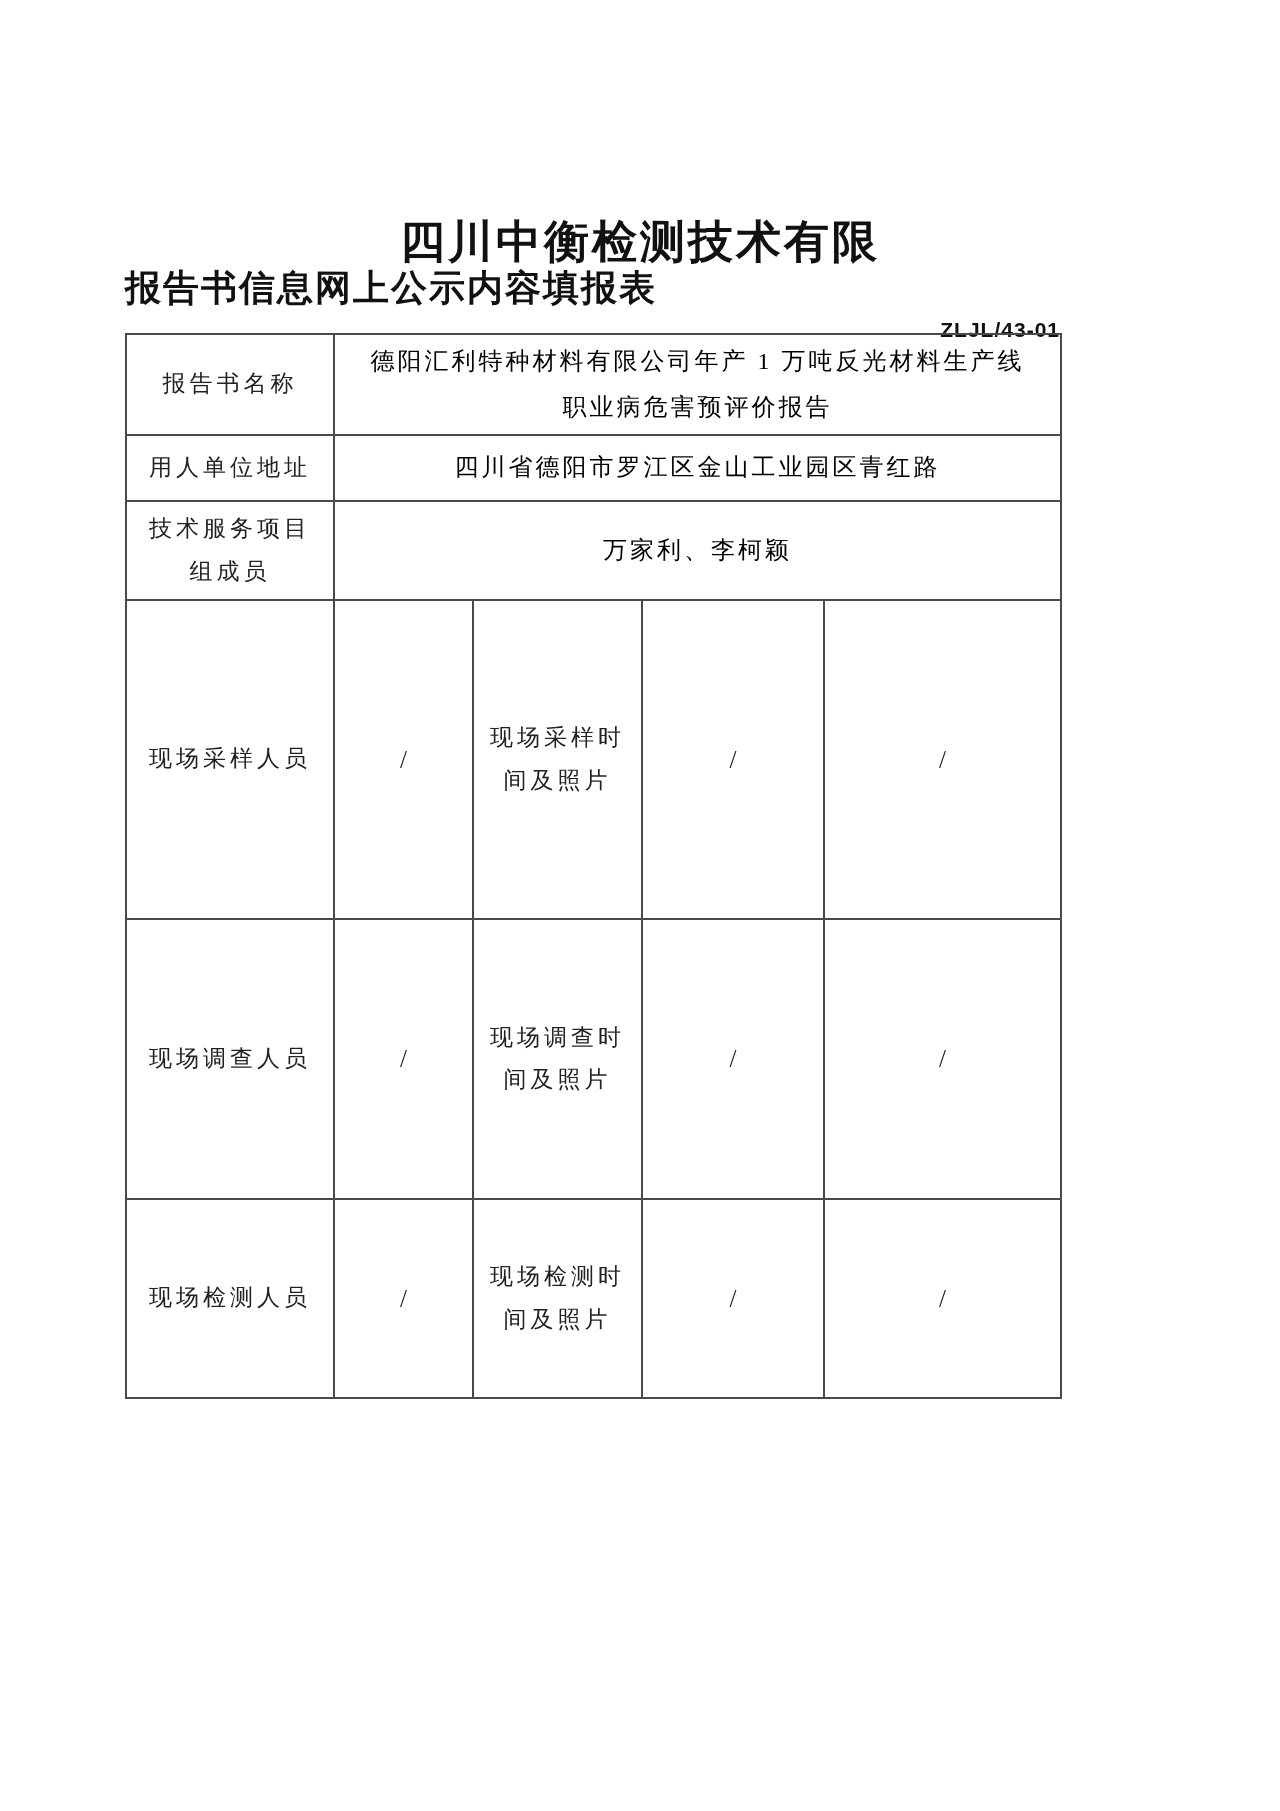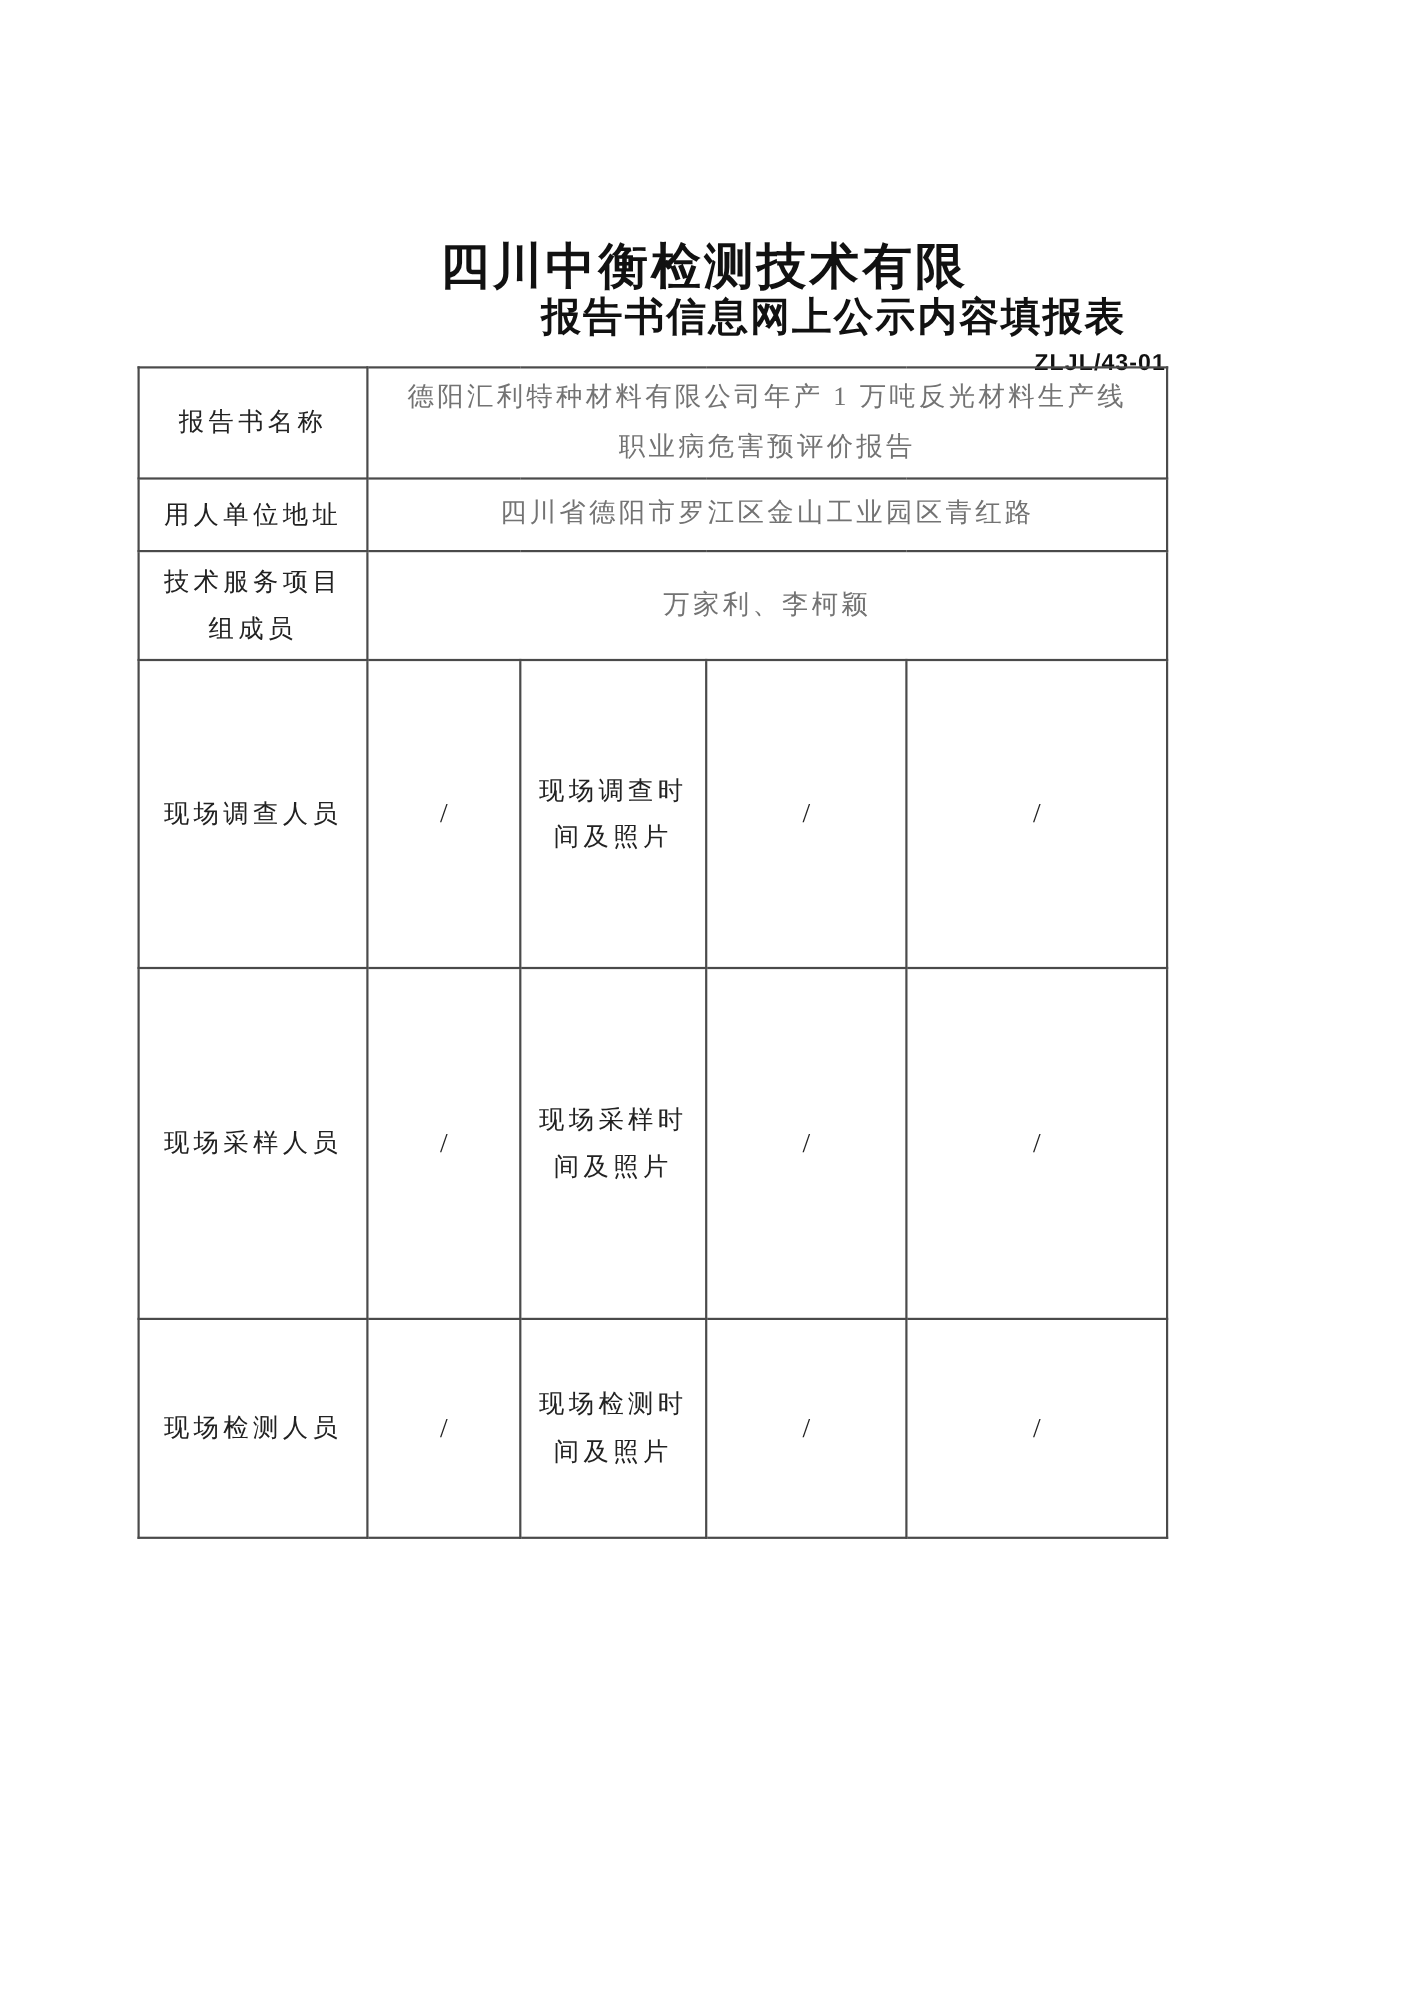--- a/index.html
+++ b/index.html
@@ -27,21 +27,21 @@
     letter-spacing: 3px;
     color: #111;
   }
   .title-sub {
     position: absolute;
     top: 264px;
     left: 125px;
     width: 935px;
     box-sizing: border-box;
     padding-right: 36px;
-    text-align: right;
+    text-align: left;
     font-family: "Liberation Sans", "DejaVu Sans", sans-serif;
     font-weight: bold;
     font-size: 36px;
     letter-spacing: 2px;
     color: #111;
   }
   .form-code {
     position: absolute;
     top: 282px;
     left: 928px;
@@ -73,21 +73,21 @@
   td.label {
     font-size: 23px;
     letter-spacing: 4px;
     line-height: 1.85;
     color: #222;
   }
   td.value {
     font-size: 24px;
     letter-spacing: 3px;
     line-height: 1.9;
-    color: #737373;
+    color: #000000;
   }
   td.slash {
     font-size: 25px;
     letter-spacing: 0;
     color: #222;
   }
 </style>
 </head>
 <body>
 
@@ -116,33 +116,33 @@
     <td class="label">用人单位地址</td>
     <td class="value" colspan="4">四川省德阳市罗江区金山工业园区青红路</td>
   </tr>
 
   <tr style="height:99px">
     <td class="label">技术服务项目
 组成员</td>
     <td class="value" colspan="4">万家利、李柯颖</td>
   </tr>
 
-  <tr style="height:280px">
-    <td class="label">现场调查人员</td>
+  <tr style="height:319px">
+    <td class="label">现场采样人员</td>
     <td class="slash">/</td>
-    <td class="label">现场调查时
+    <td class="label">现场采样时
 间及照片</td>
     <td class="slash">/</td>
     <td class="slash">/</td>
   </tr>
 
-  <tr style="height:319px">
-    <td class="label">现场采样人员</td>
+  <tr style="height:280px">
+    <td class="label">现场调查人员</td>
     <td class="slash">/</td>
-    <td class="label">现场采样时
+    <td class="label">现场调查时
 间及照片</td>
     <td class="slash">/</td>
     <td class="slash">/</td>
   </tr>
 
   <tr style="height:199px">
     <td class="label">现场检测人员</td>
     <td class="slash">/</td>
     <td class="label">现场检测时
 间及照片</td>

